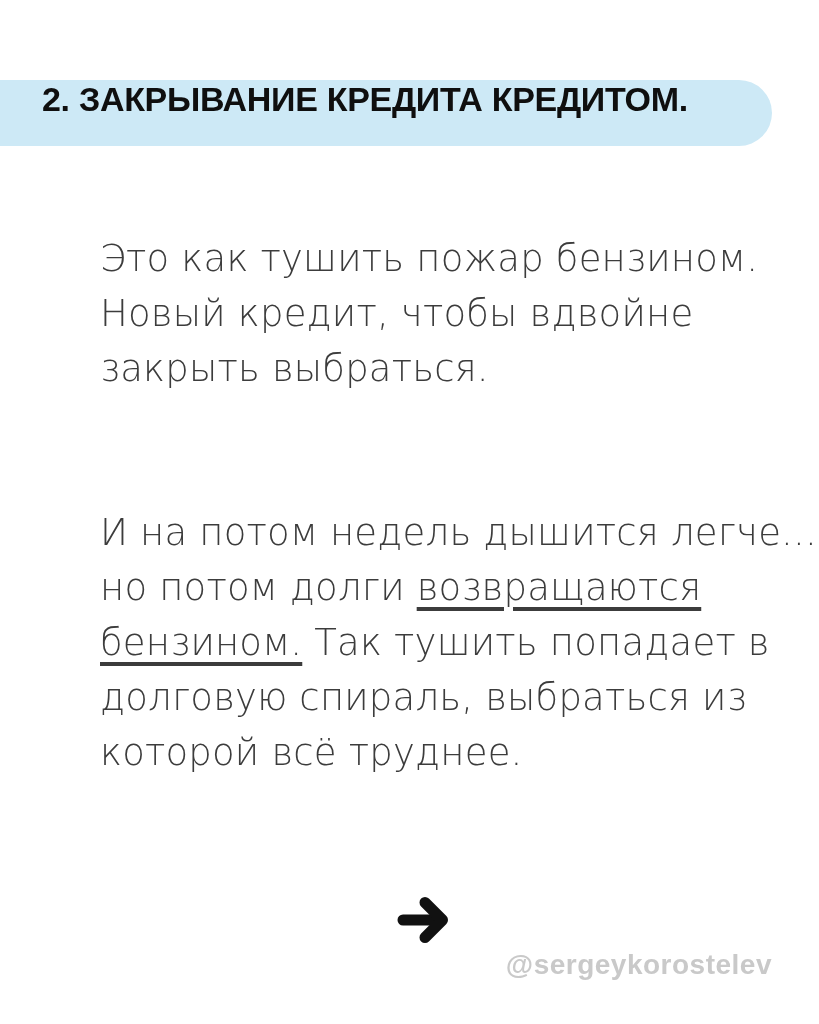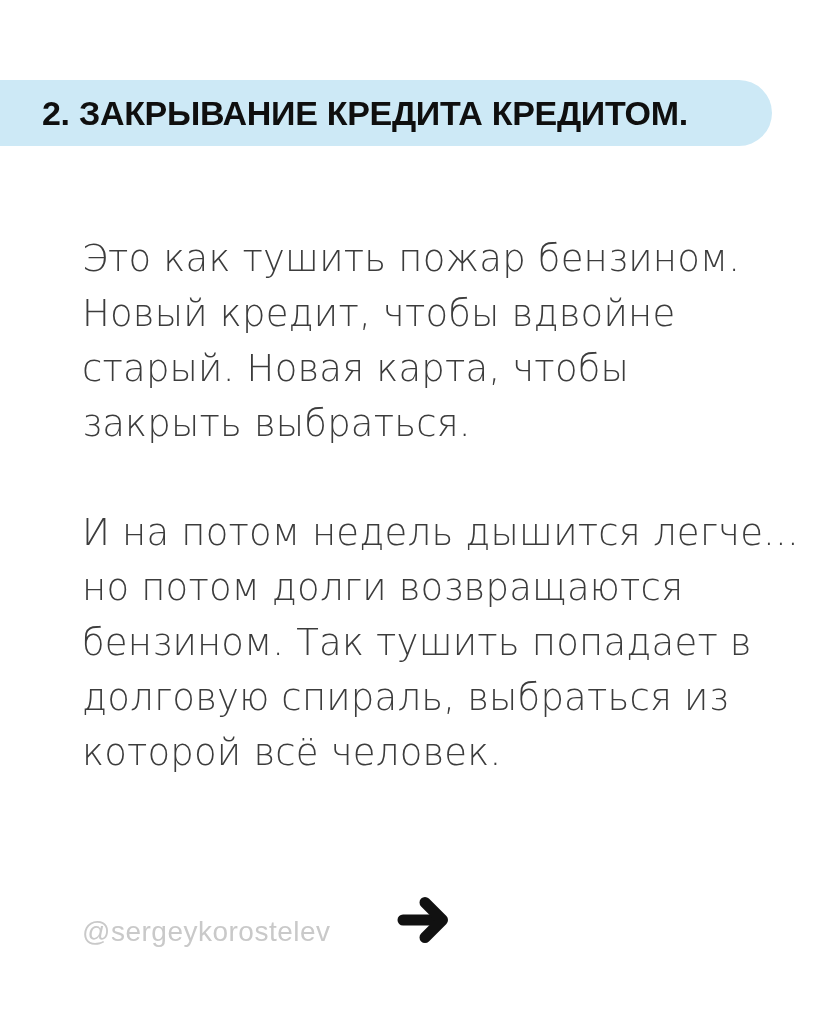--- a/index.html
+++ b/index.html
@@ -14,91 +14,91 @@
   }
   .title-banner {
     position: absolute;
     left: 0;
     top: 80px;
     width: 772px;
     height: 66px;
     background: #cde9f6;
     border-radius: 0 33px 33px 0;
     display: flex;
-    align-items: center;
+    align-items: flex-start;
     padding-left: 42px;
   }
   .title-banner h1 {
     font-size: 34px;
     font-weight: 800;
     letter-spacing: -0.3px;
     color: #0f0f0f;
     white-space: nowrap;
     font-family: "Liberation Sans", "DejaVu Sans", sans-serif;
   }
   .body-paragraph {
     position: absolute;
-    left: 82px;
+    left: 100px;
     width: 660px;
     font-size: 37px;
     font-weight: 300;
     line-height: 55px;
     color: #3c3c3c;
     letter-spacing: 0.2px;
   }
   .para-1 { top: 231px; }
   .para-2 { top: 505px; }
   .body-line { white-space: nowrap; }
   .u {
+    text-decoration: underline;
     text-decoration-thickness: 4px;
     text-underline-offset: 7px;
   }
   .next-arrow {
     position: absolute;
     left: 396px;
     top: 894px;
     width: 62px;
     height: 52px;
   }
   .next-arrow svg { display: block; width: 100%; height: 100%; }
   .watermark {
     position: absolute;
     left: 82px;
-    top: 916px;
+    top: 949px;
     width: 690px;
-    text-align: left;
+    text-align: right;
     font-size: 28px;
-    font-weight: 400;
+    font-weight: 700;
     color: #c9c9c9;
     letter-spacing: 0.5px;
     font-family: "Liberation Sans", "DejaVu Sans", sans-serif;
   }
 </style>
 </head>
 <body>
 
 <div class="slide">
 
   <div class="title-banner">
     <h1>2. ЗАКРЫВАНИЕ КРЕДИТА КРЕДИТОМ.</h1>
   </div>
 
   <div class="body-paragraph para-1">
     <div class="body-line">Это как тушить пожар бензином.</div>
     <div class="body-line">Новый кредит, чтобы вдвойне</div>
-    <div class="body-line">старый. Новая карта, чтобы</div>
     <div class="body-line">закрыть выбраться.</div>
   </div>
 
   <div class="body-paragraph para-2">
     <div class="body-line">И на потом недель дышится легче...</div>
     <div class="body-line"><span>но потом долги </span><span class="u">возвращаются</span></div>
     <div class="body-line"><span class="u">бензином.</span><span> Так тушить попадает в</span></div>
     <div class="body-line">долговую спираль, выбраться из</div>
-    <div class="body-line">которой всё человек.</div>
+    <div class="body-line">которой всё труднее.</div>
   </div>
 
   <span class="next-arrow">
     <svg viewBox="0 0 62 52" xmlns="http://www.w3.org/2000/svg" fill="none" stroke="#111111" stroke-width="11">
       <path d="M7 26 L42 26" stroke-linecap="round"></path>
       <path d="M29 8.5 L46.5 26 L29 43.5" stroke-linecap="round" stroke-linejoin="round"></path>
     </svg>
   </span>
 
   <div class="watermark">@sergeykorostelev</div>

